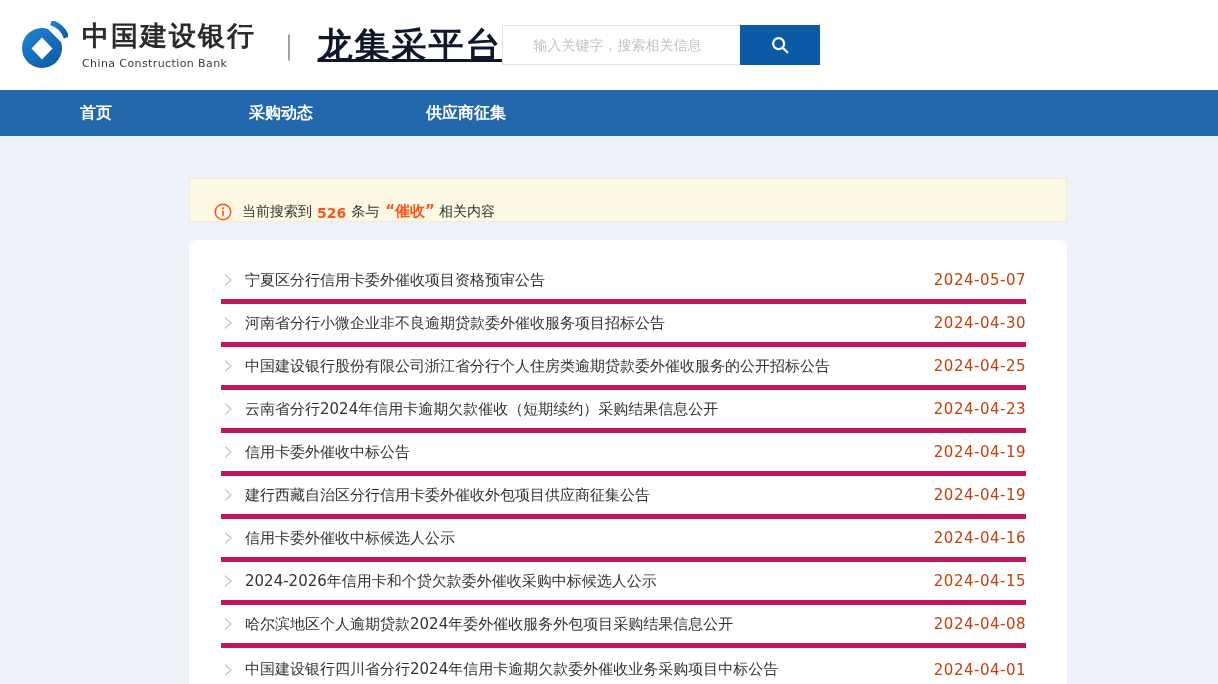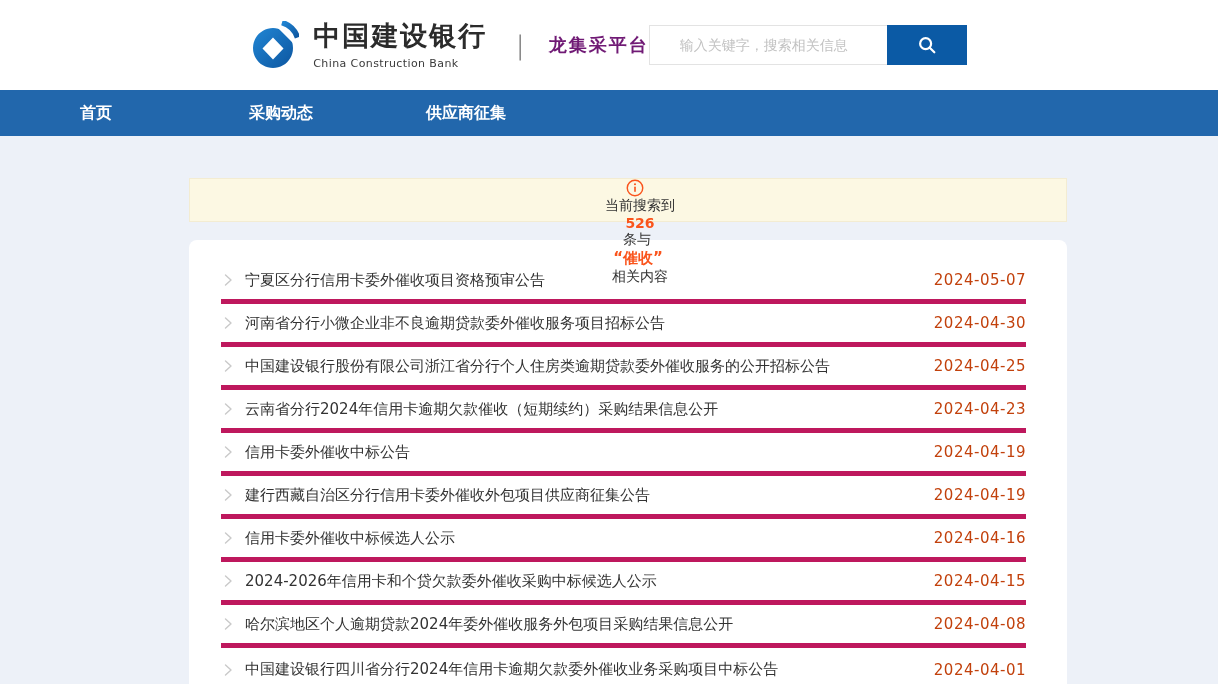--- a/index.html
+++ b/index.html
@@ -5,30 +5,30 @@
   * { margin: 0; padding: 0; box-sizing: border-box; }
   html, body {
     width: 1218px; height: 684px; overflow: hidden;
     font-family: "DejaVu Sans", "Liberation Sans", sans-serif;
     background: #edf1f8;
   }
 
   
   .site-header {
     height: 90px; background: #ffffff;
-    display: flex; align-items: center; justify-content: center;
+    display: flex; align-items: center; justify-content: flex-start;
     padding: 0 20px;
   }
   .logo { display: flex; align-items: center; }
   .logo-icon { width: 48px; height: 48px; margin-right: 14px; }
   .logo-text-block { display: flex; flex-direction: column; line-height: 1; }
   .logo-cn { font-size: 27px; font-weight: bold; color: #2b2b2b; letter-spacing: 2px; }
   .logo-en { font-size: 11px; color: #3a3a3a; margin-top: 9px; letter-spacing: 0.4px; }
   .logo-divider { font-size: 26px; color: #8a8a8a; font-weight: 200; margin: 0 16px 0 20px; }
-  .logo-platform { font-size: 18px; font-weight: bold; color: #701a75; letter-spacing: 2px; }
+  .logo-platform { font-size: 35px; font-weight: bold; color: #0f172a; letter-spacing: 2px; text-decoration: underline; }
 
   .search-box { display: flex; align-items: center; }
   .search-input {
     width: 238px; height: 40px;
     border: 1px solid #e3e3e3; border-right: none;
     padding: 0 12px 0 30px;
     font-size: 14px; color: #ec4899; outline: none;
     font-family: "DejaVu Sans", "Liberation Sans", sans-serif;
   }
   .search-input::placeholder { color: #c2c2c2; }
@@ -50,22 +50,22 @@
     cursor: pointer; line-height: 46px; height: 46px;
     list-style: none;
   }
 
   
   .main-area { margin-left: 189px; width: 878px; }
 
   .notice-bar {
     margin-top: 42px; height: 44px; width: 878px;
     background: #fcf8e3; border: 1px solid #f3ecd2;
-    display: flex; align-items: center;
-    padding-left: 24px; font-size: 14px; color: #333; flex-direction: column;
+    display: flex; align-items: flex-end;
+    padding-left: 24px; font-size: 14px; color: #333;
   }
   .notice-icon { width: 18px; height: 18px; margin-right: 10px; flex: none; }
   .notice-count { color: #fa541c; font-weight: bold; margin: 0 5px; }
   .notice-middle { margin-right: 6px; }
   .notice-keyword { color: #fa541c; font-weight: bold; font-size: 15px; margin-right: 4px; }
 
   .results-card {
     margin-top: 18px; width: 878px; min-height: 480px;
     background: #ffffff; border-radius: 8px 8px 0 0;
     padding: 21px 41px 0 32px;

